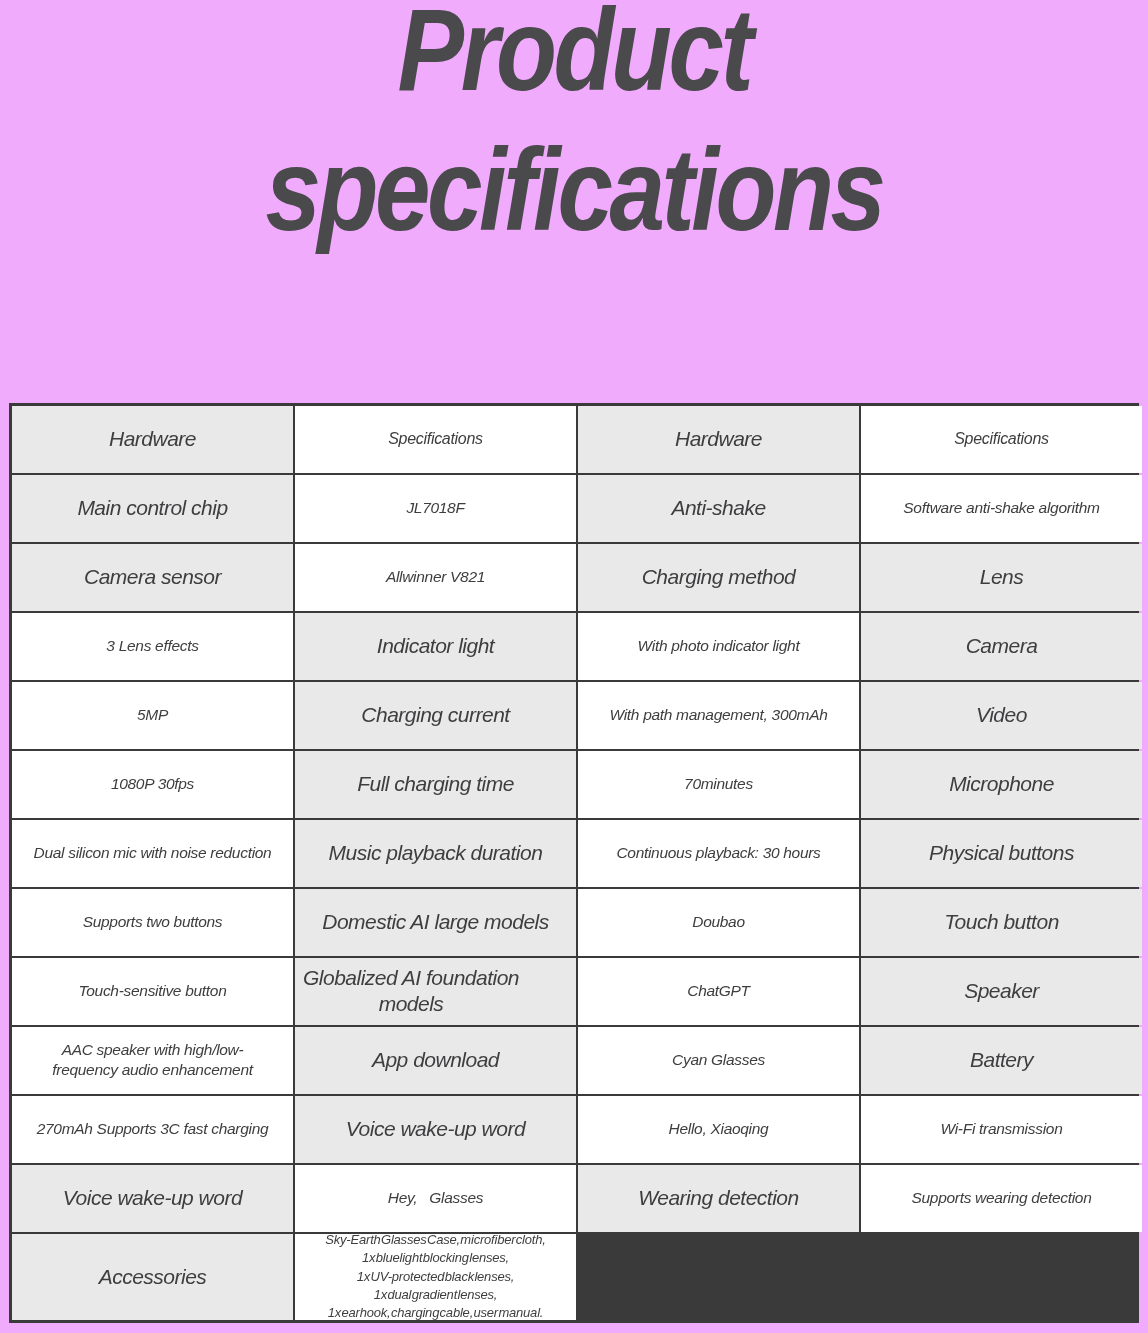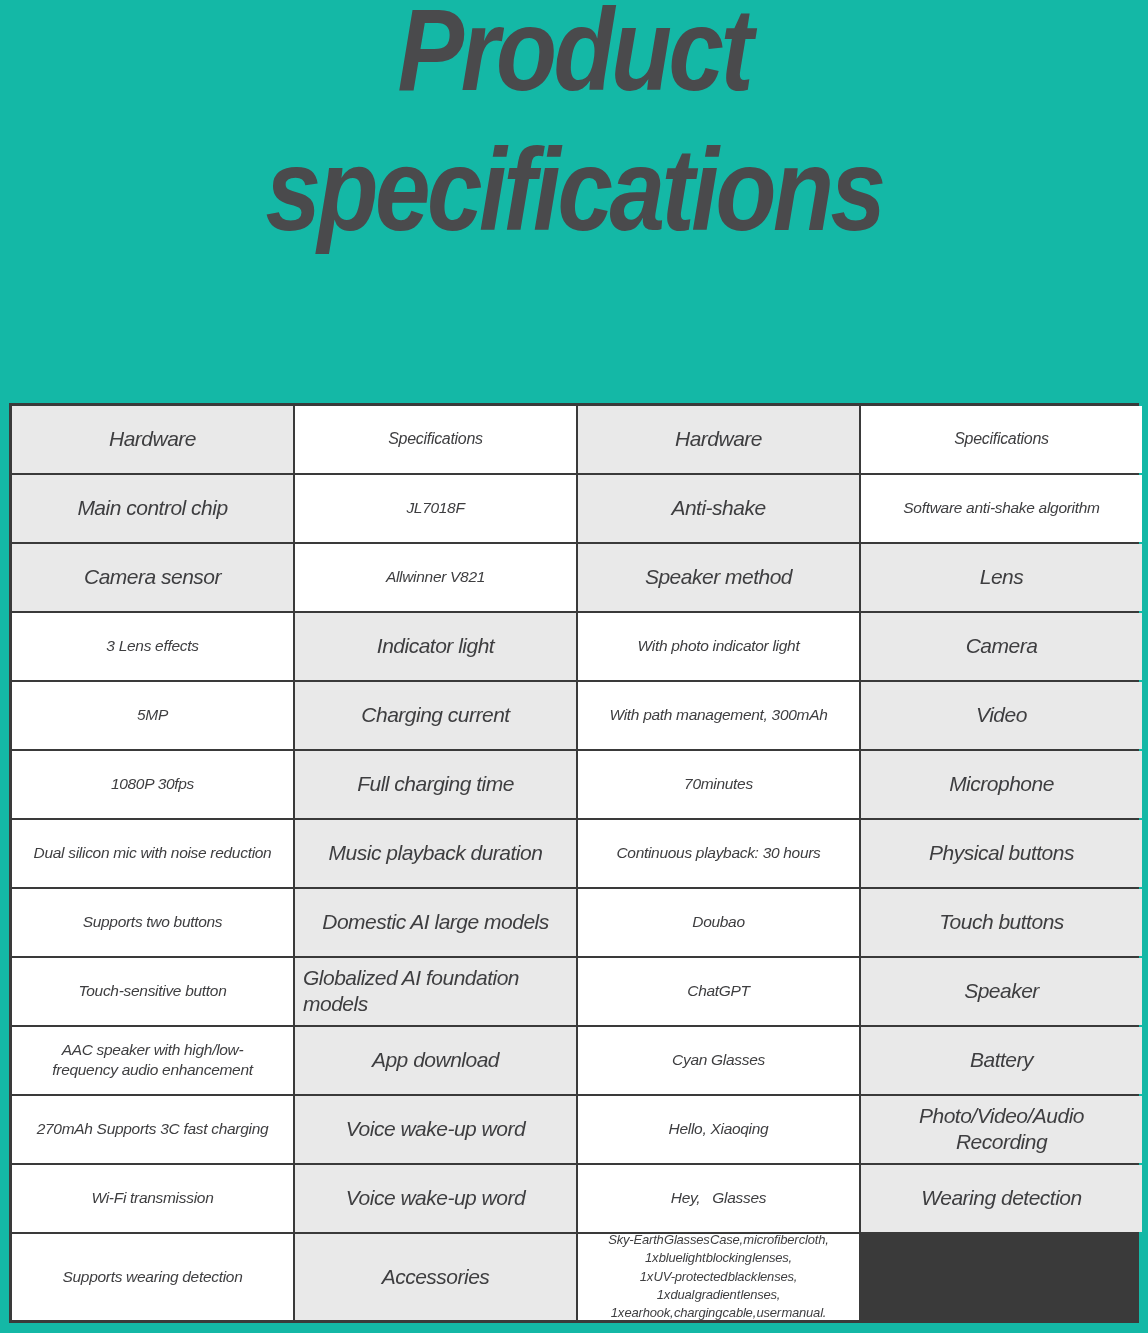--- a/index.html
+++ b/index.html
@@ -1,21 +1,21 @@
 <!DOCTYPE html>
 <html><head>
 <meta charset="utf-8">
 <style>
   html, body { margin: 0; padding: 0; background: #ffffff; }
   .page {
     position: relative;
     width: 1148px;
     height: 1333px;
     overflow: hidden;
-    background: #14b8a6;
+    background: #f0abfc;
     font-family: "Liberation Sans", sans-serif;
   }
   .title {
     margin: -20px 0 0 0;
     text-align: center;
     font-size: 116px;
     line-height: 1.21;
     font-weight: bold;
     font-style: italic;
     letter-spacing: -4px;
@@ -55,21 +55,21 @@
   .val {
     background: #ffffff;
     font-size: 15.5px;
     letter-spacing: -0.3px;
     white-space: pre-wrap;
     line-height: 1.3;
   }
   .val.hdr { font-size: 16px; }
   .lab.alignleft {
     justify-content: flex-start;
-    text-align: left;
+    text-align: center;
   }
   .val.small {
     font-size: 13px;
     line-height: 1.42;
     letter-spacing: -0.2px;
     word-spacing: -3px;
     padding: 10px 4px;
   }
 </style>
 </head>
@@ -82,57 +82,55 @@
       <div class="lab cell hdr">Hardware</div>
       <div class="val cell hdr">Specifications</div>
       <div class="lab cell hdr">Hardware</div>
       <div class="val cell hdr">Specifications</div>
       <div class="lab cell">Main control chip</div>
       <div class="val cell">JL7018F</div>
       <div class="lab cell">Anti-shake</div>
       <div class="val cell">Software anti-shake algorithm</div>
       <div class="lab cell">Camera sensor</div>
       <div class="val cell">Allwinner V821</div>
-      <div class="lab cell">Speaker method</div>
+      <div class="lab cell">Charging method</div>
       <div class="lab cell">Lens</div>
       <div class="val cell">3 Lens effects</div>
       <div class="lab cell">Indicator light</div>
       <div class="val cell">With photo indicator light</div>
       <div class="lab cell">Camera</div>
       <div class="val cell">5MP</div>
       <div class="lab cell">Charging current</div>
       <div class="val cell">With path management, 300mAh</div>
       <div class="lab cell">Video</div>
       <div class="val cell">1080P 30fps</div>
       <div class="lab cell">Full charging time</div>
       <div class="val cell">70minutes</div>
       <div class="lab cell">Microphone</div>
       <div class="val cell">Dual silicon mic with noise reduction</div>
       <div class="lab cell">Music playback duration</div>
       <div class="val cell">Continuous playback: 30 hours</div>
       <div class="lab cell">Physical buttons</div>
       <div class="val cell">Supports two buttons</div>
       <div class="lab cell">Domestic AI large models</div>
       <div class="val cell">Doubao</div>
-      <div class="lab cell">Touch buttons</div>
+      <div class="lab cell">Touch button</div>
       <div class="val cell">Touch-sensitive button</div>
       <div class="lab cell alignleft">Globalized AI foundation
 models</div>
       <div class="val cell">ChatGPT</div>
       <div class="lab cell">Speaker</div>
       <div class="val cell">AAC speaker with high/low-
 frequency audio enhancement</div>
       <div class="lab cell">App download</div>
       <div class="val cell">Cyan Glasses</div>
       <div class="lab cell">Battery</div>
       <div class="val cell">270mAh Supports 3C fast charging</div>
       <div class="lab cell">Voice wake-up word</div>
       <div class="val cell">Hello, Xiaoqing</div>
-      <div class="lab cell">Photo/Video/Audio
-Recording</div>
       <div class="val cell">Wi-Fi transmission</div>
       <div class="lab cell">Voice wake-up word</div>
       <div class="val cell">Hey,   Glasses</div>
       <div class="lab cell">Wearing detection</div>
       <div class="val cell">Supports wearing detection</div>
       <div class="lab cell">Accessories</div>
       <div class="val cell small">Sky-Earth Glasses Case, microfiber cloth,
 1x bluelight blocking lenses,
 1x UV-protected black lenses,
 1x dual gradient lenses,

